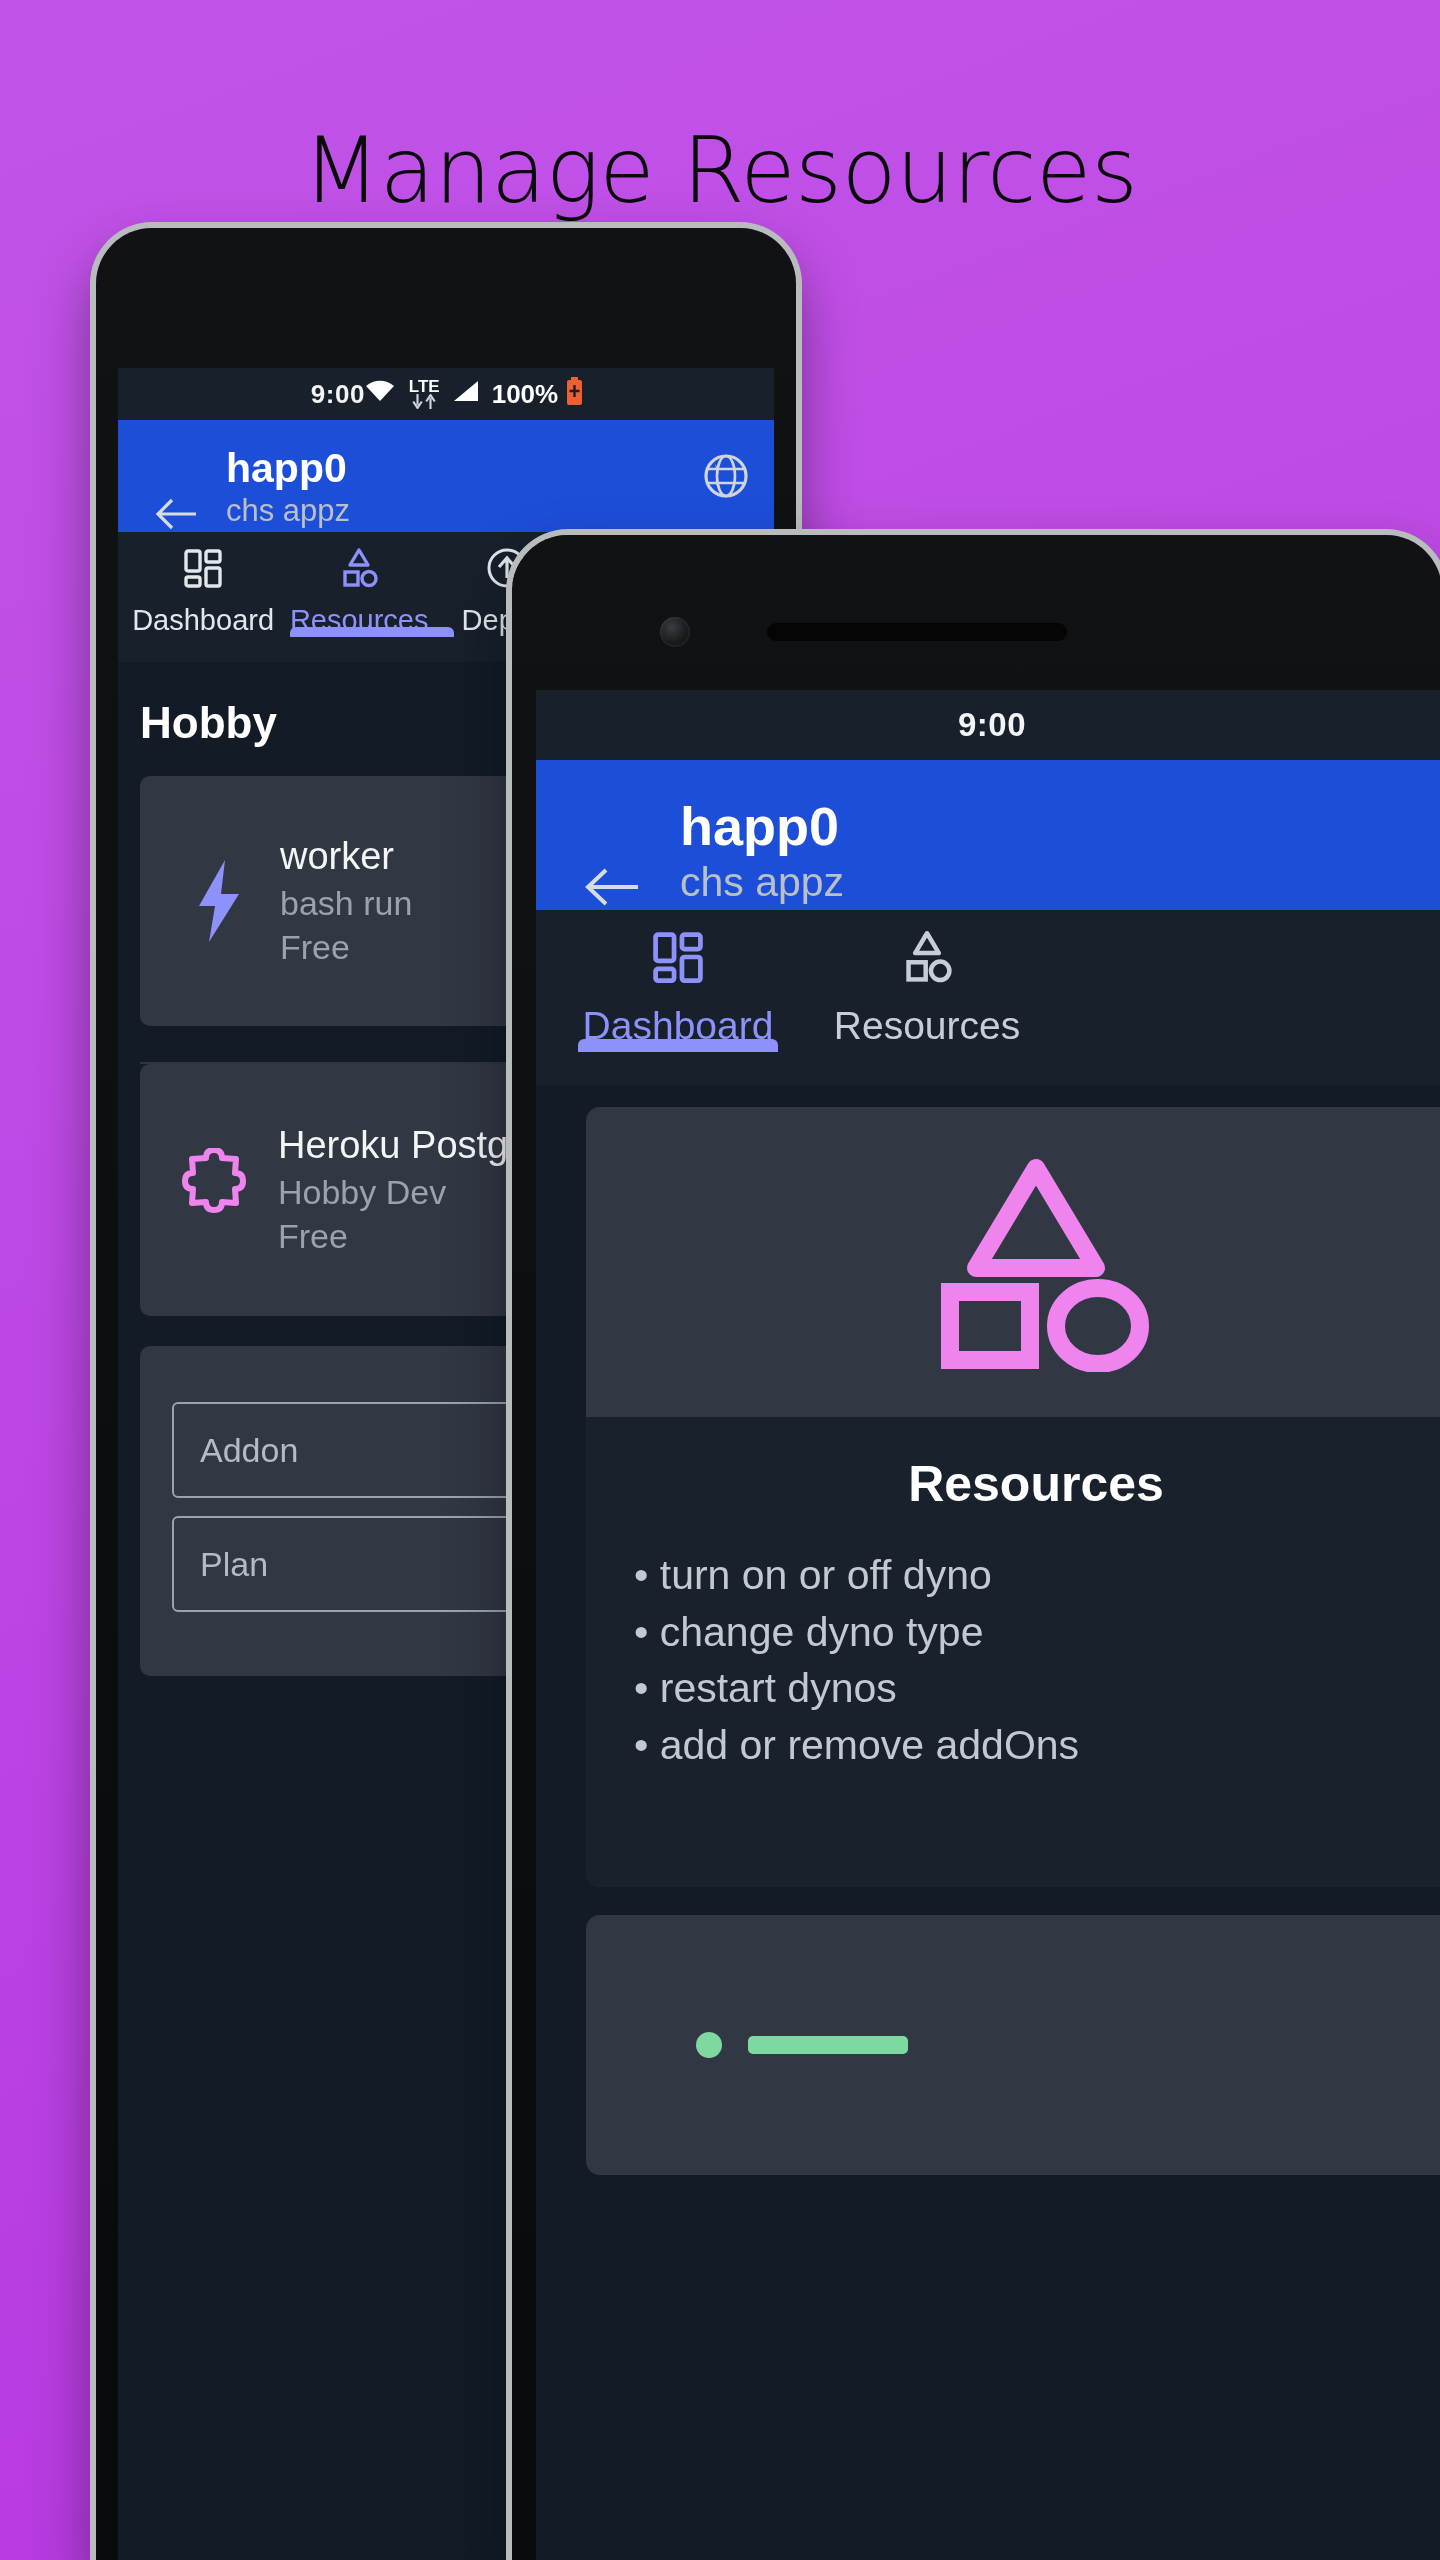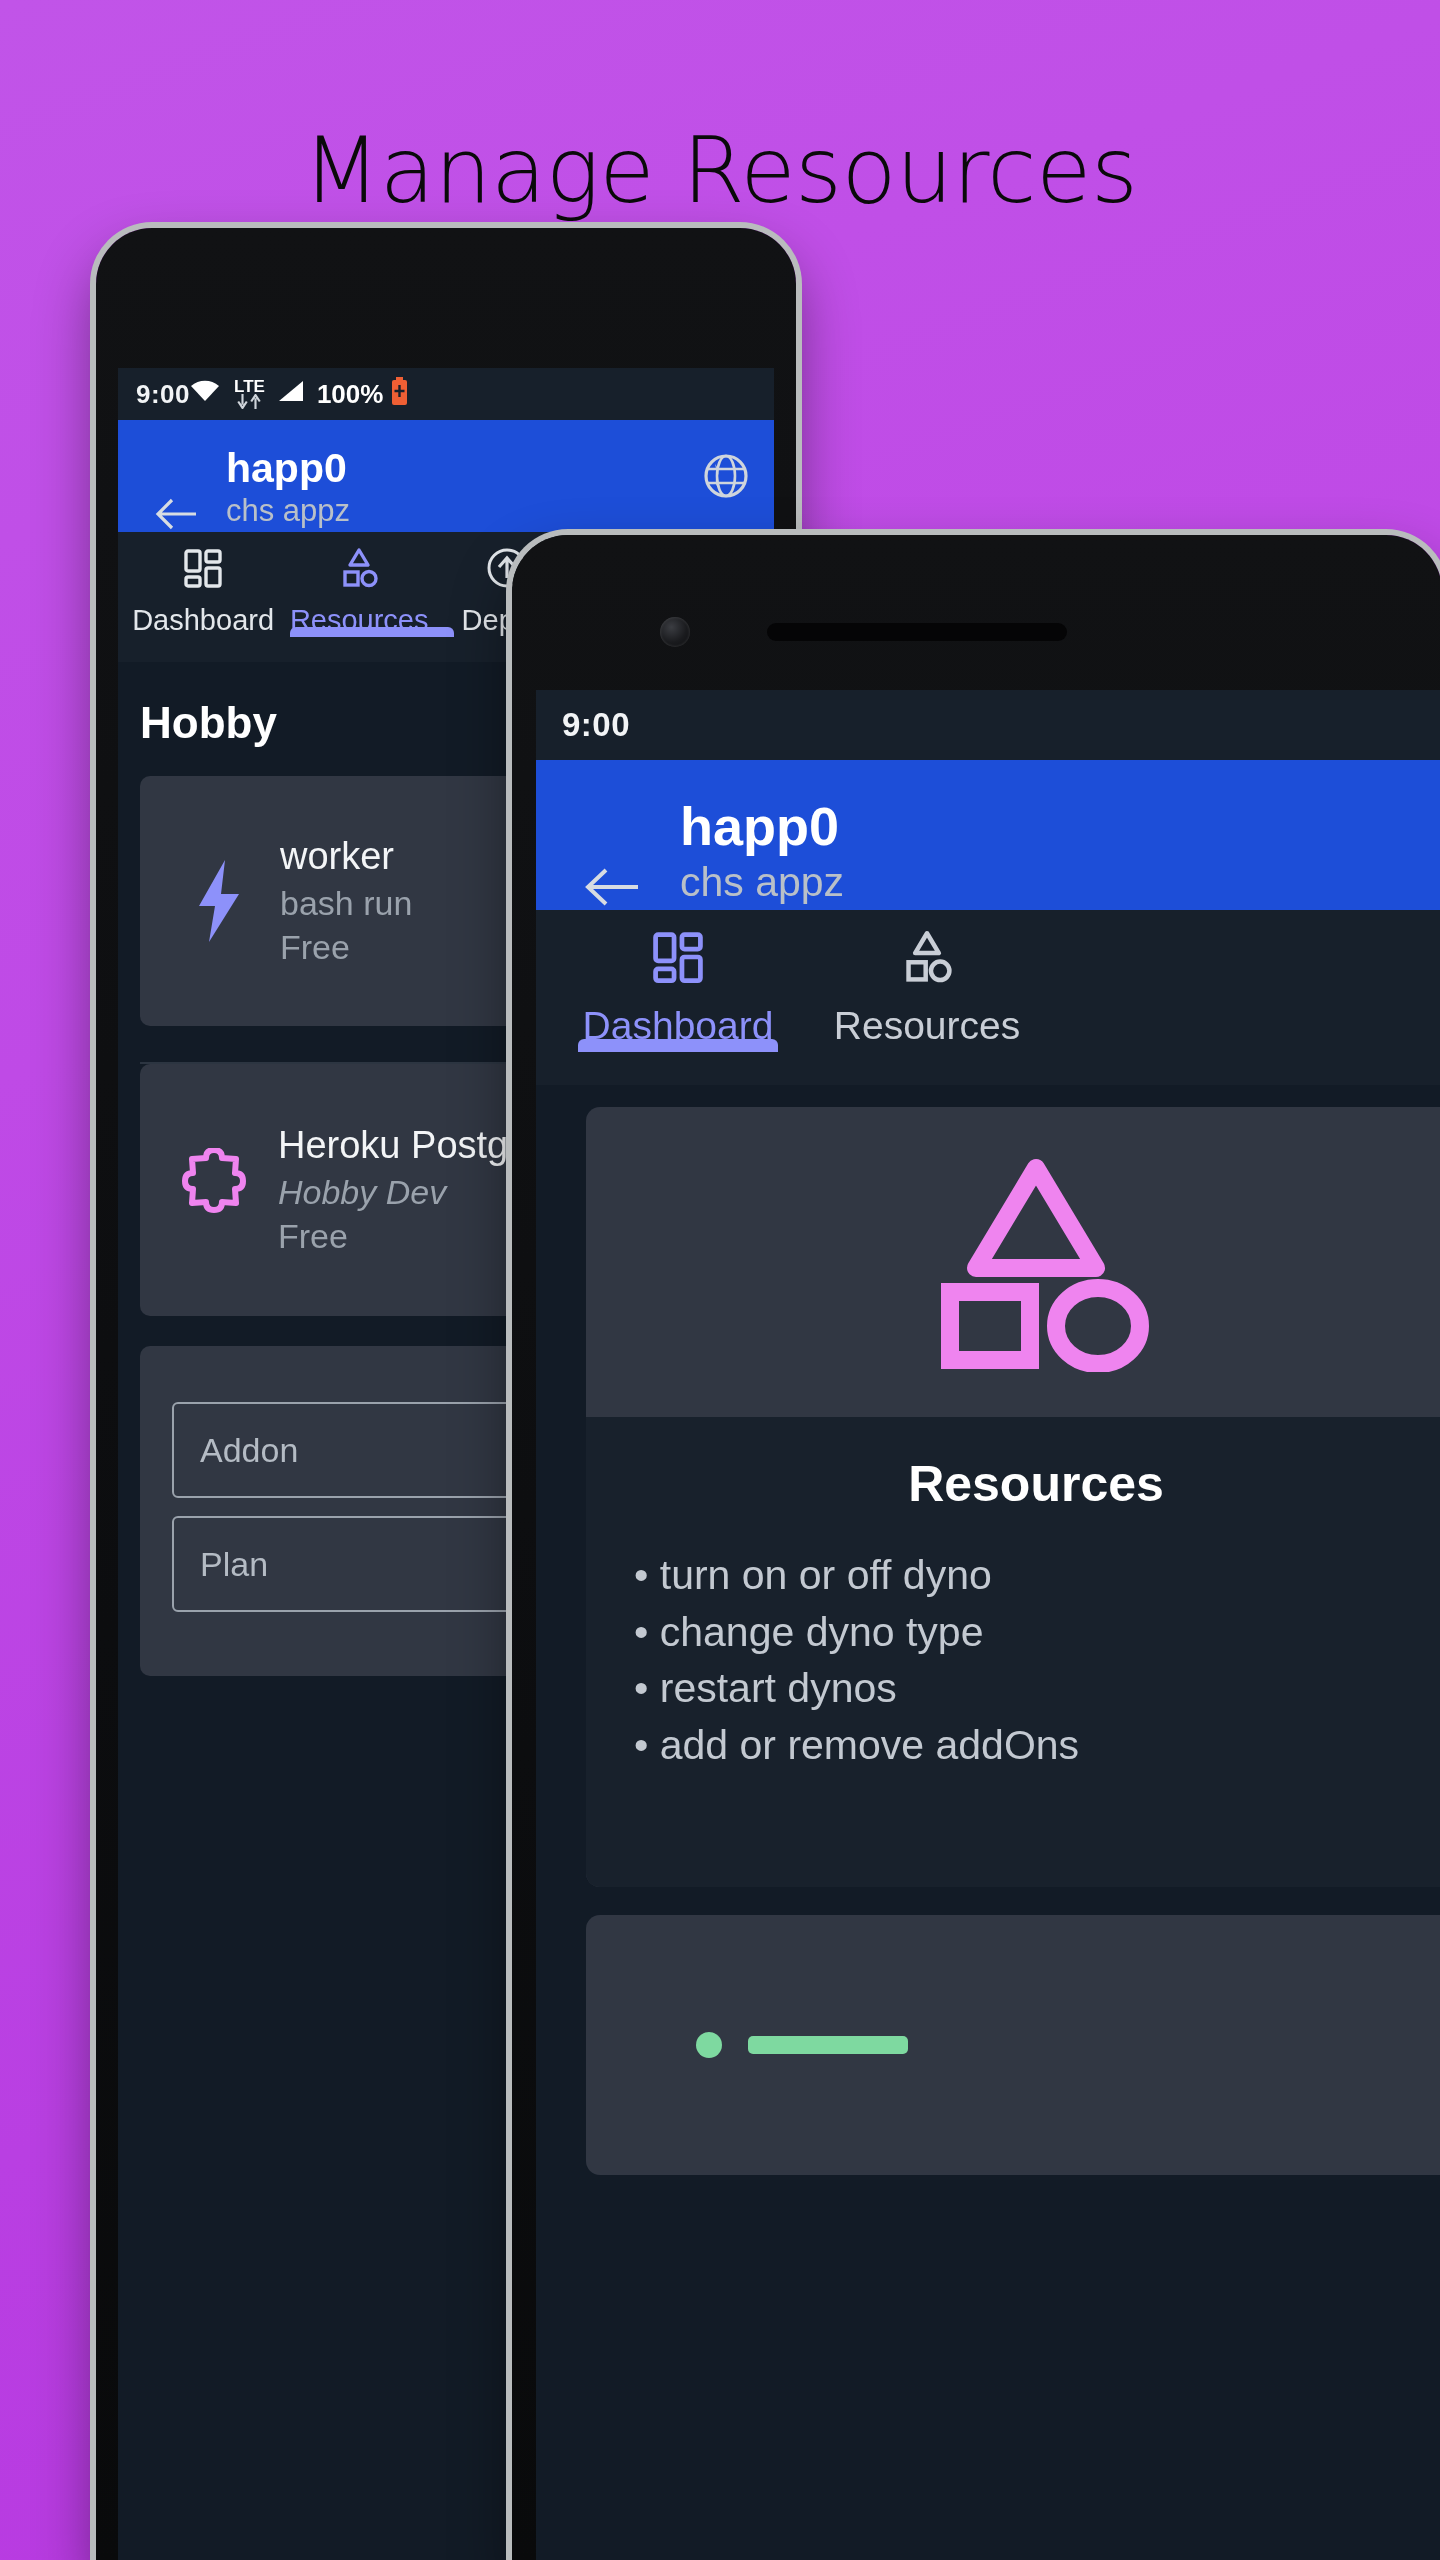--- a/index.html
+++ b/index.html
@@ -35,21 +35,21 @@
     background:radial-gradient(circle at 38% 34%, #3b3d42 0%, #1a1b1e 55%, #0c0d0f 100%);
     box-shadow:inset 0 0 3px rgba(255,255,255,.18);
   }
   .screen {
     position:absolute; overflow:hidden;
     background:#0e1620;
   }
 
   
   .statusbar {
-    display:flex; align-items:center; justify-content:flex-start;
+    display:flex; align-items:center; justify-content:center;
     background:#17202b; color:#fff;
   }
   .sb-left { font-weight:700; letter-spacing:.5px; color:#f2f4f6; }
   .sb-right { display:flex; align-items:center; }
   .lte-blk { display:flex; flex-direction:column; align-items:center; line-height:.9; }
   .lte-txt { font-weight:700; }
   .lte-arrows { display:flex; }
   .appbar { background:#1d4ed8; display:flex; align-items:flex-end; position:relative; }
   .appbar-titles { display:flex; flex-direction:column; }
   .app-title { color:#ffffff; font-weight:700; }
@@ -236,21 +236,21 @@
 
 
       <div class="card" style="margin:0 0 0 22px;width:700px;height:252px;padding-left:26px;">
         <div class="card-ic" style="width:104px;">
           <svg width="84" height="84" viewBox="0 0 84 84">
             <path d="M30 10 q0-8 8-8 q8 0 8 8 l14 1 l-1 14 q8 0 8 8 q0 8 -8 8 l1 14 l-14 -1 q0 8 -8 8 q-8 0 -8 -8 l-14 1 l1 -14 q-8 0 -8 -8 q0 -8 8 -8 l-1 -14 z" fill="none" stroke="#ef84ef" stroke-width="6" stroke-linejoin="round"></path>
           </svg>
         </div>
         <div class="card-txt" style="margin-left:8px;">
           <span class="card-title" style="font-size:38px;line-height:1.25;">Heroku Postgres</span>
-          <span class="card-line" style="font-size:34px;line-height:1.3;font-style:italic;">Hobby Dev</span>
+          <span class="card-line" style="font-size:34px;line-height:1.3;">Hobby Dev</span>
           <span class="card-line" style="font-size:34px;line-height:1.3;">Free</span>
         </div>
       </div>
 
       <div class="card" style="margin:30px 0 0 22px;width:700px;height:330px;flex-direction:column;align-items:flex-start;padding:56px 0 0 32px;">
         <div class="field" style="width:640px;height:96px;padding-left:26px;font-size:34px;">
           <span>Addon</span>
         </div>
         <div class="field" style="width:640px;height:96px;padding-left:26px;font-size:34px;margin-top:18px;">
           <span>Plan</span>

